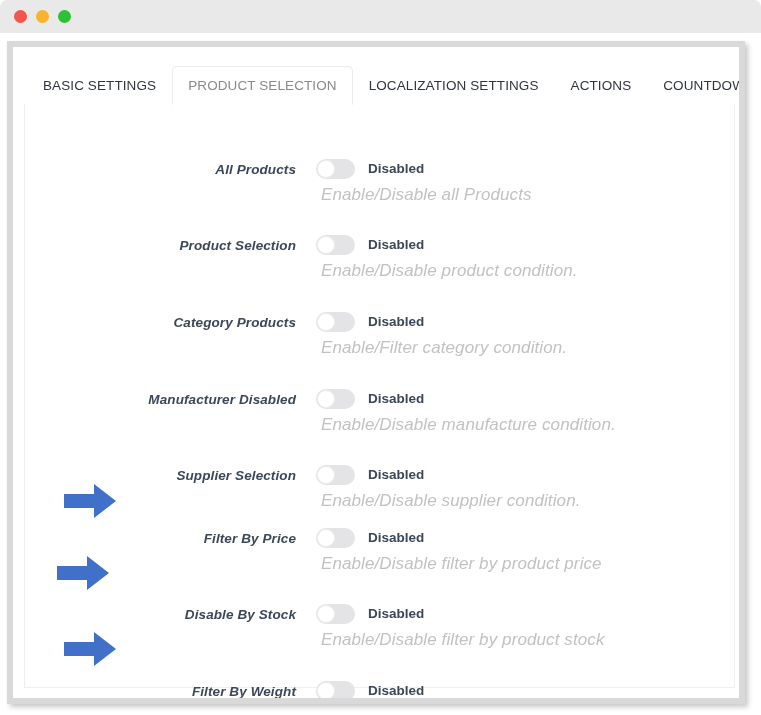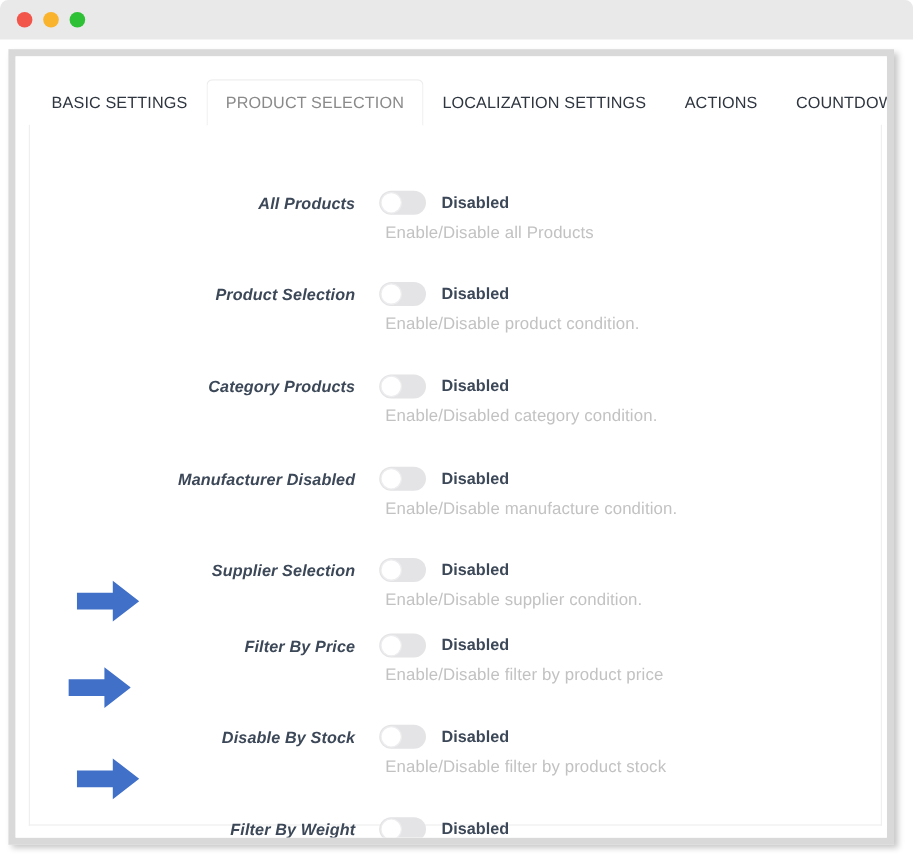--- a/index.html
+++ b/index.html
@@ -168,21 +168,22 @@
     left: 343px;
     top: 2px;
     font-size: 13.5px;
     font-weight: bold;
     color: #3c4858;
   }
   .row-help {
     position: absolute;
     left: 296px;
     top: 26px;
-    font-size: 14px;
+    font-size: 17px;
+    font-style: italic;
     color: #c2c2c2;
     letter-spacing: 0.1px;
   }
 
   
   .arrow {
     position: absolute;
     width: 52px;
     height: 36px;
     pointer-events: none;
@@ -233,21 +234,21 @@
             <div class="row-state">Disabled</div>
             <div class="row-help">Enable/Disable product condition.</div>
           </div>
 
           <div class="row" style="top:208px">
             <div class="row-label">Category Products</div>
             <div class="toggle">
               <span class="knob"></span>
             </div>
             <div class="row-state">Disabled</div>
-            <div class="row-help">Enable/Disabled category condition.</div>
+            <div class="row-help">Enable/Filter category condition.</div>
           </div>
 
           <div class="row" style="top:285px">
             <div class="row-label">Manufacturer Disabled</div>
             <div class="toggle">
               <span class="knob"></span>
             </div>
             <div class="row-state">Disabled</div>
             <div class="row-help">Enable/Disable manufacture condition.</div>
           </div>

